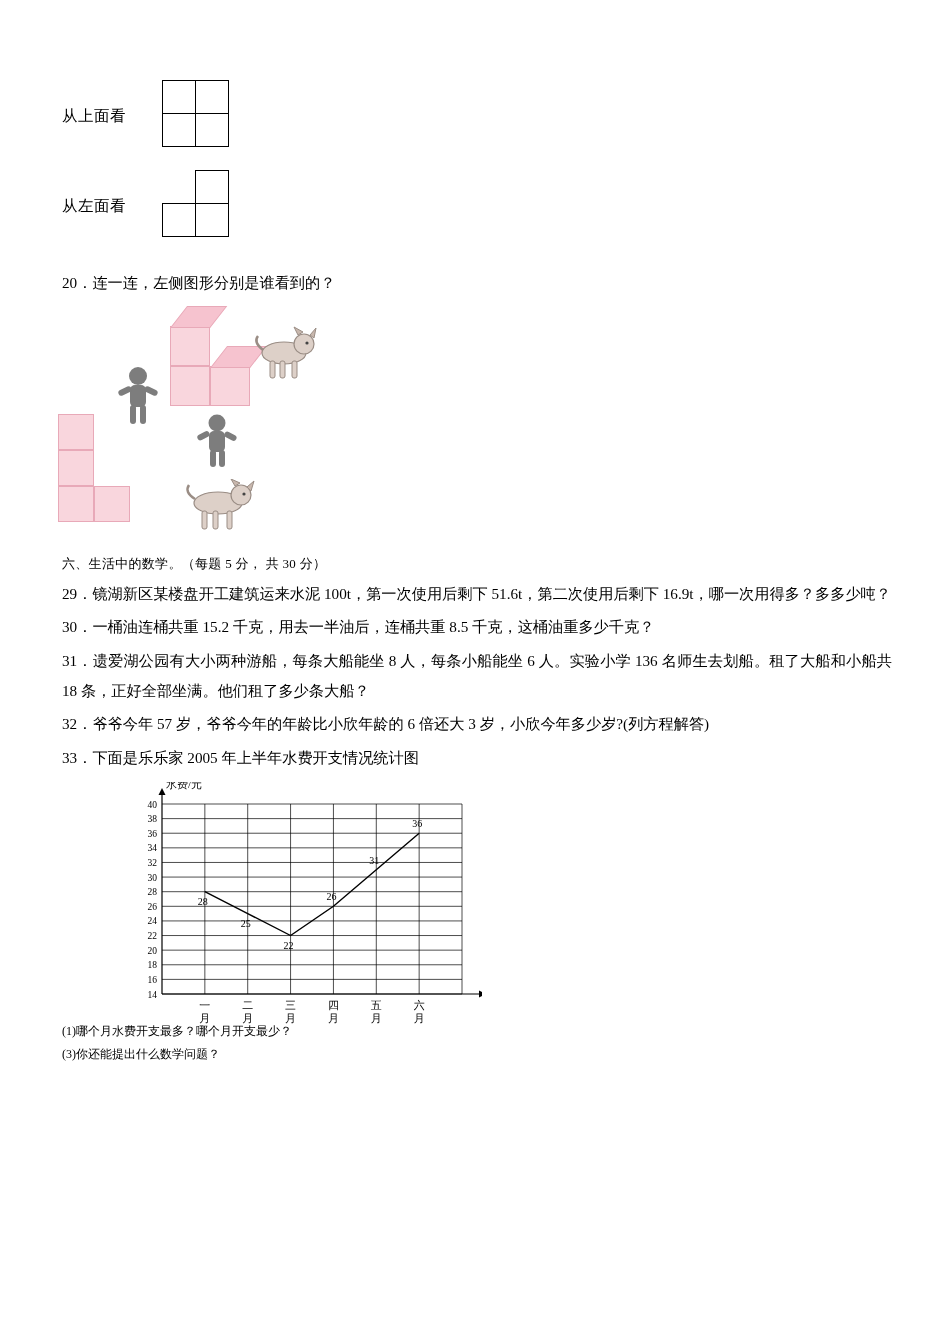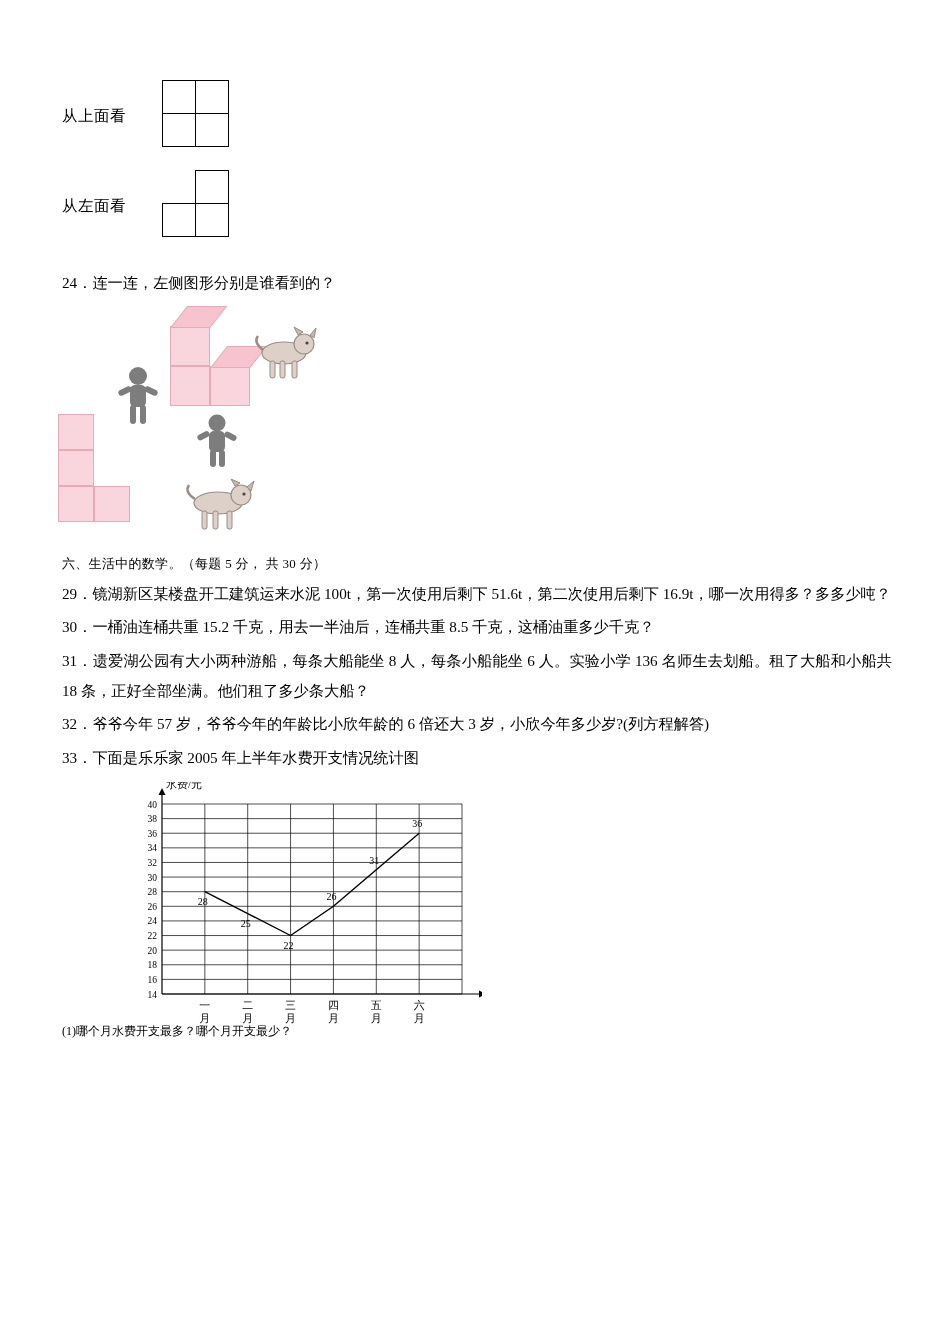--- a/index.html
+++ b/index.html
@@ -124,21 +124,21 @@
 
     <div class="view-row" style="margin-bottom:26px;">
       <div class="view-label">从左面看</div>
       <div class="grid-shape" style="width:72px;height:72px;">
         <div class="cell" style="left:33px;top:0;"></div>
         <div class="cell" style="left:0;top:33px;"></div>
         <div class="cell" style="left:33px;top:33px;"></div>
       </div>
     </div>
 
-    <p class="q">24．连一连，左侧图形分别是谁看到的？</p>
+    <p class="q">20．连一连，左侧图形分别是谁看到的？</p>
 
     <div class="illus">
 
       <div class="pinkbox" style="left:108px;top:22px;width:40px;height:40px;"></div>
       <div class="pinkbox top" style="left:108px;top:2px;width:40px;height:22px;transform:skewX(-38deg);transform-origin:bottom left;"></div>
       <div class="pinkbox" style="left:108px;top:62px;width:40px;height:40px;"></div>
       <div class="pinkbox" style="left:148px;top:62px;width:40px;height:40px;"></div>
       <div class="pinkbox top" style="left:148px;top:42px;width:40px;height:22px;transform:skewX(-38deg);transform-origin:bottom left;"></div>
 
       <div class="figure" style="left:48px;top:60px;width:56px;height:62px;">
@@ -267,16 +267,17 @@
             <text x="123.71428571428571" y="144.6153846153846" text-anchor="middle" font-size="10" font-family="&quot;Liberation Serif&quot;, serif">25</text>
             <text x="166.57142857142856" y="166.53846153846155" text-anchor="middle" font-size="10" font-family="&quot;Liberation Serif&quot;, serif">22</text>
             <text x="209.42857142857142" y="118.3076923076923" text-anchor="middle" font-size="10" font-family="&quot;Liberation Serif&quot;, serif">26</text>
             <text x="252.28571428571428" y="81.76923076923077" text-anchor="middle" font-size="10" font-family="&quot;Liberation Serif&quot;, serif">31</text>
             <text x="295.1428571428571" y="45.230769230769226" text-anchor="middle" font-size="10" font-family="&quot;Liberation Serif&quot;, serif">36</text>
           </svg>
         </div>
     </div>
 
     <p class="sub-q">(1)哪个月水费开支最多？哪个月开支最少？</p>
+    <p class="sub-q">(3)你还能提出什么数学问题？</p>
 
 
   </div>
 </div>
 
 </body></html>

